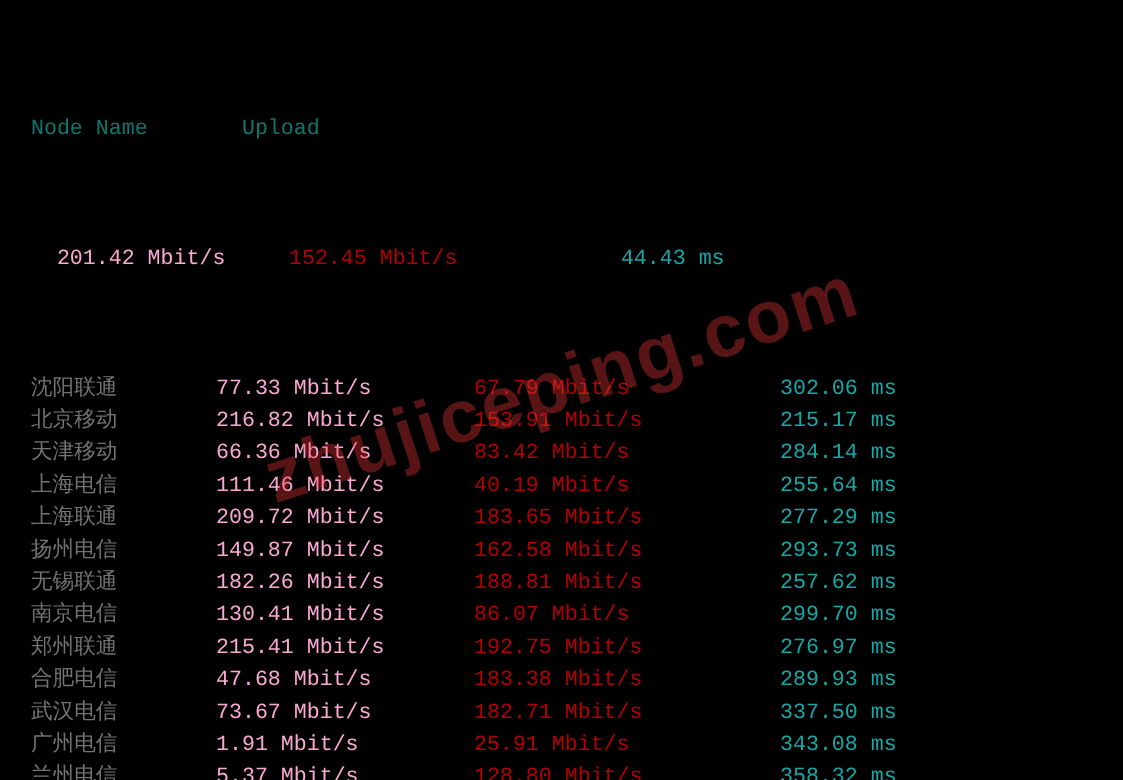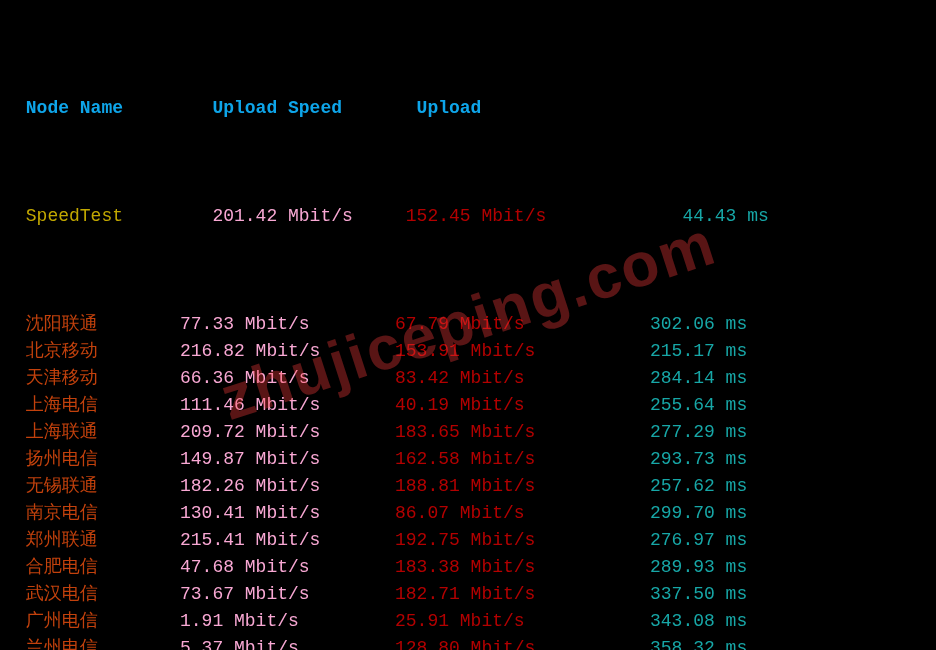--- a/index.html
+++ b/index.html
@@ -34,26 +34,26 @@
   }
   .col-download {
     width: 255px;
     display: inline-block;
     white-space: pre;
   }
   .col-latency {
     display: inline-block;
     white-space: pre;
   }
-  .header { color: #0ea5e9; font-weight: bold; }
+  .header { color: #0f766e; font-weight: normal; }
   .yellow { color: #c2a800; }
   .green  { color: #f9a8d4; }
   .red    { color: #b30000; }
   .cyan   { color: #17a7a7; }
-  .white  { color: #c2410c; }
+  .white  { color: #737373; }
   .watermark {
     position: absolute;
     top: 50%;
     left: 50%;
     transform: translate(-50%, -55%) rotate(-18deg);
     font-family: Arial, sans-serif;
     font-size: 62px;
     font-weight: bold;
     color: rgba(255, 60, 60, 0.35);
     pointer-events: none;
@@ -61,26 +61,24 @@
     letter-spacing: 2px;
   }
 </style>
 </head>
 <body>
 
 <div class="terminal">
 
   <div class="row header">
     <span class="col-name"> <span>Node Name</span></span>
-    <span class="col-upload">   <span>Upload Speed</span></span>
     <span class="col-latency">  <span>Upload</span></span>
   </div>
 
   <div class="row">
-    <span class="col-name yellow"> <span>SpeedTest</span></span>
     <span class="col-upload green">   <span>201.42 Mbit/s</span></span>
     <span class="col-download red"> <span>152.45 Mbit/s</span></span>
     <span class="col-latency cyan">   <span>44.43 ms</span></span>
   </div>
 
   <div id="rows-container"><div class="row"><span class="col-name white"> 沈阳联通</span><span class="col-upload green">77.33 Mbit/s</span><span class="col-download red">67.79 Mbit/s</span><span class="col-latency cyan">302.06 ms</span></div><div class="row"><span class="col-name white"> 北京移动</span><span class="col-upload green">216.82 Mbit/s</span><span class="col-download red">153.91 Mbit/s</span><span class="col-latency cyan">215.17 ms</span></div><div class="row"><span class="col-name white"> 天津移动</span><span class="col-upload green">66.36 Mbit/s</span><span class="col-download red">83.42 Mbit/s</span><span class="col-latency cyan">284.14 ms</span></div><div class="row"><span class="col-name white"> 上海电信</span><span class="col-upload green">111.46 Mbit/s</span><span class="col-download red">40.19 Mbit/s</span><span class="col-latency cyan">255.64 ms</span></div><div class="row"><span class="col-name white"> 上海联通</span><span class="col-upload green">209.72 Mbit/s</span><span class="col-download red">183.65 Mbit/s</span><span class="col-latency cyan">277.29 ms</span></div><div class="row"><span class="col-name white"> 扬州电信</span><span class="col-upload green">149.87 Mbit/s</span><span class="col-download red">162.58 Mbit/s</span><span class="col-latency cyan">293.73 ms</span></div><div class="row"><span class="col-name white"> 无锡联通</span><span class="col-upload green">182.26 Mbit/s</span><span class="col-download red">188.81 Mbit/s</span><span class="col-latency cyan">257.62 ms</span></div><div class="row"><span class="col-name white"> 南京电信</span><span class="col-upload green">130.41 Mbit/s</span><span class="col-download red">86.07 Mbit/s</span><span class="col-latency cyan">299.70 ms</span></div><div class="row"><span class="col-name white"> 郑州联通</span><span class="col-upload green">215.41 Mbit/s</span><span class="col-download red">192.75 Mbit/s</span><span class="col-latency cyan">276.97 ms</span></div><div class="row"><span class="col-name white"> 合肥电信</span><span class="col-upload green">47.68 Mbit/s</span><span class="col-download red">183.38 Mbit/s</span><span class="col-latency cyan">289.93 ms</span></div><div class="row"><span class="col-name white"> 武汉电信</span><span class="col-upload green">73.67 Mbit/s</span><span class="col-download red">182.71 Mbit/s</span><span class="col-latency cyan">337.50 ms</span></div><div class="row"><span class="col-name white"> 广州电信</span><span class="col-upload green">1.91 Mbit/s</span><span class="col-download red">25.91 Mbit/s</span><span class="col-latency cyan">343.08 ms</span></div><div class="row"><span class="col-name white"> 兰州电信</span><span class="col-upload green">5.37 Mbit/s</span><span class="col-download red">128.80 Mbit/s</span><span class="col-latency cyan">358.32 ms</span></div></div>
 
   
 
   

